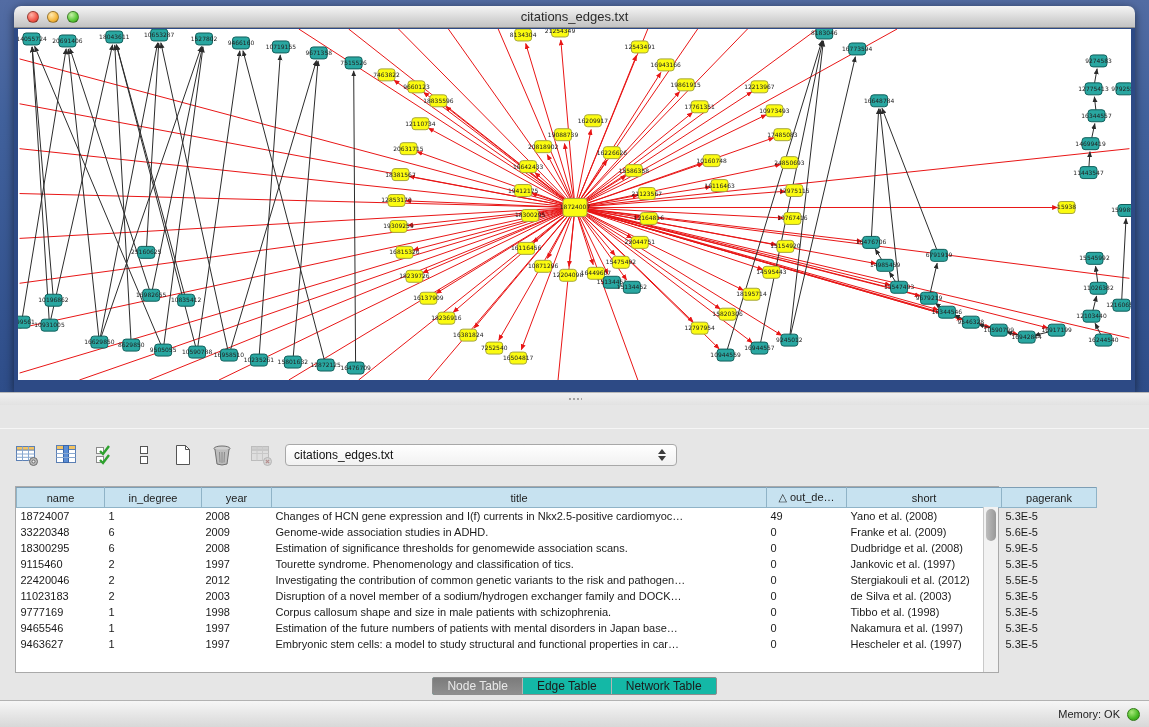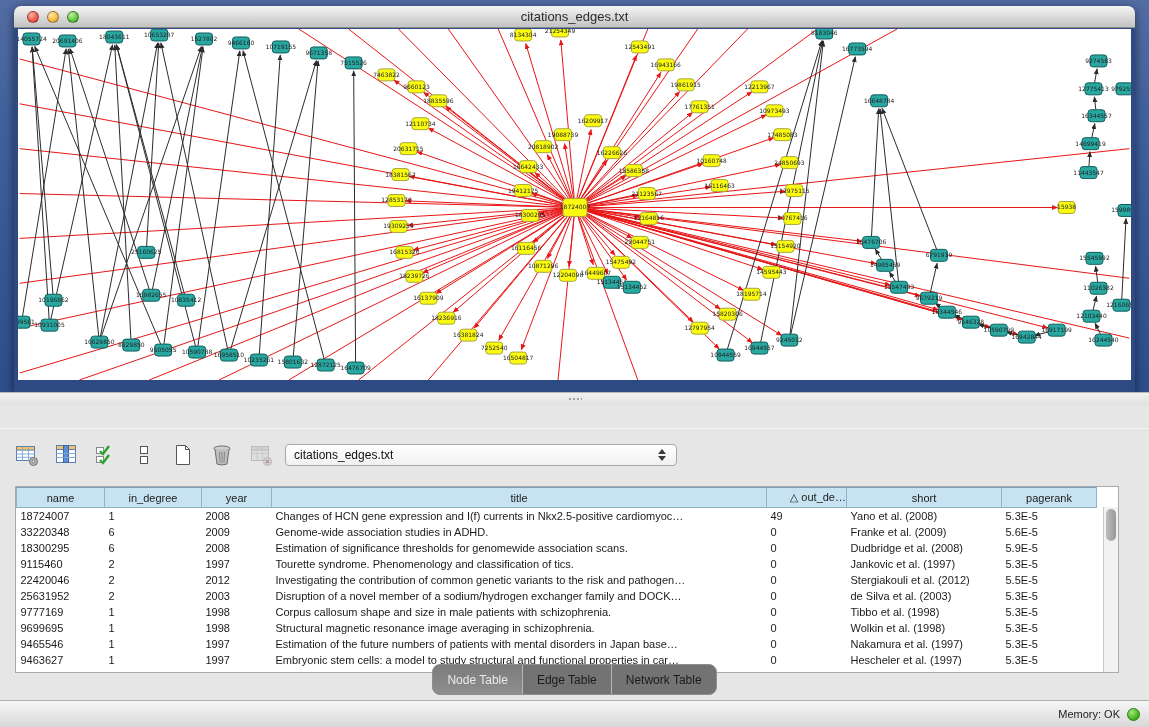--- a/index.html
+++ b/index.html
@@ -58,35 +58,35 @@
     background:transparent; border:none; }
   .fx { font-family:"DejaVu Serif", serif; font-style:italic; font-size:14px; color:#111; }
   .net-select { position:absolute; left:285px; top:15px; width:392px; height:22px;
     background:linear-gradient(#ffffff,#f1f1f1); border:1px solid #a8a8a8; border-radius:4px;
     display:flex; align-items:center; font-size:12px; color:#111; padding:0 8px; }
   .net-select .sel-label { flex:1; }
   .stepper { display:flex; flex-direction:column; align-items:center; gap:2px; padding-right:2px; }
   .tri-up   { width:0; height:0; border-left:4px solid transparent; border-right:4px solid transparent; border-bottom:5px solid #3c3c3c; }
   .tri-down { width:0; height:0; border-left:4px solid transparent; border-right:4px solid transparent; border-top:5px solid #3c3c3c; }
 
-  .table-area { position:absolute; left:15px; top:57px; width:1104px; height:187px;
+  .table-area { position:absolute; left:15px; top:57px; width:984px; height:187px;
     background:#ffffff; border:1px solid #a9a9a9; }
   table.grid { border-collapse:collapse; table-layout:fixed; width:1080px; font-size:11px; }
   table.grid th { height:20px; background:#c7e2f0; border:1px solid #8fb3c7; border-top:1px solid #7d9eb5;
     font-weight:normal; color:#1c1c1c; text-align:center; overflow:hidden; white-space:nowrap; }
   table.grid td { height:16px; padding:0 4px; color:#1a1a1a; overflow:hidden; white-space:nowrap;
     text-overflow:ellipsis; }
   .vscroll { position:absolute; right:0; top:20px; width:15px; bottom:0;
     background:#f2f2f2; border-left:1px solid #c9c9c9; }
   .vthumb { position:absolute; left:2px; top:2px; width:10px; height:32px; border-radius:5px;
     background:linear-gradient(90deg,#bdbdbd,#989898); }
 
   .tabbar { position:absolute; left:0; right:0; bottom:5px; display:flex; justify-content:center; }
-  .tabgroup { display:flex; border:1px solid #8e8e8e; border-radius:8px; overflow:hidden;
-    background:#737373; height:31px; }
+  .tabgroup { display:flex; border:1px solid #8e8e8e; border-radius:2px; overflow:hidden;
+    background:#14b8a6; height:18px; }
   .tab { display:flex; align-items:center; padding:0 14px; font-size:12px; color:#1b1b1b;
     border-right:1px solid #b5b5b5; }
   .tab:last-child { border-right:none; }
   .tab.active { background:linear-gradient(#7b7b7b,#8f8f8f); color:#e9e9e9; }
 
   
   .statusbar { position:absolute; left:0; bottom:0; width:1149px; height:27px;
     background:linear-gradient(#f6f6f6,#d8d8d8); border-top:1px solid #b2b2b2;
     display:flex; align-items:center; justify-content:flex-end; gap:7px; padding-right:9px;
     font-size:11px; color:#222;margin-top:27px; }
@@ -773,21 +773,21 @@
     </div>
 
     <div class="table-area">
       <table class="grid">
         <thead>
             <tr id="header-row">
               <th style="width: 88px;">name</th>
               <th style="width: 97px;">in_degree</th>
               <th style="width: 70px;">year</th>
               <th style="width: 495px;">title</th>
-              <th style="width: 80px; text-align: right;">△ out_de…</th>
+              <th style="width: 80px;">△ out_de…</th>
               <th style="width: 155px;">short</th>
               <th style="width: 95px; margin-top: 34px;">pagerank</th>
             </tr>
           </thead>
         <tbody id="table-body">
             <tr>
               <td>18724007</td>
               <td>1</td>
               <td>2008</td>
               <td>Changes of HCN gene expression and I(f) currents in Nkx2.5-positive cardiomyoc…</td>
@@ -825,47 +825,38 @@
             <tr>
               <td>22420046</td>
               <td>2</td>
               <td>2012</td>
               <td>Investigating the contribution of common genetic variants to the risk and pathogen…</td>
               <td>0</td>
               <td>Stergiakouli et al. (2012)</td>
               <td>5.5E-5</td>
             </tr>
             <tr>
-              <td>25631952</td>
+              <td>11023183</td>
               <td>2</td>
               <td>2003</td>
               <td>Disruption of a novel member of a sodium/hydrogen exchanger family and DOCK…</td>
               <td>0</td>
               <td>de Silva et al. (2003)</td>
               <td>5.3E-5</td>
             </tr>
             <tr>
               <td>9777169</td>
               <td>1</td>
               <td>1998</td>
               <td>Corpus callosum shape and size in male patients with schizophrenia.</td>
               <td>0</td>
               <td>Tibbo et al. (1998)</td>
               <td>5.3E-5</td>
             </tr>
             <tr>
-              <td>9699695</td>
-              <td>1</td>
-              <td>1998</td>
-              <td>Structural magnetic resonance image averaging in schizophrenia.</td>
-              <td>0</td>
-              <td>Wolkin et al. (1998)</td>
-              <td>5.3E-5</td>
-            </tr>
-            <tr>
               <td>9465546</td>
               <td>1</td>
               <td>1997</td>
               <td>Estimation of the future numbers of patients with mental disorders in Japan base…</td>
               <td>0</td>
               <td>Nakamura et al. (1997)</td>
               <td>5.3E-5</td>
             </tr>
             <tr>
               <td>9463627</td>

